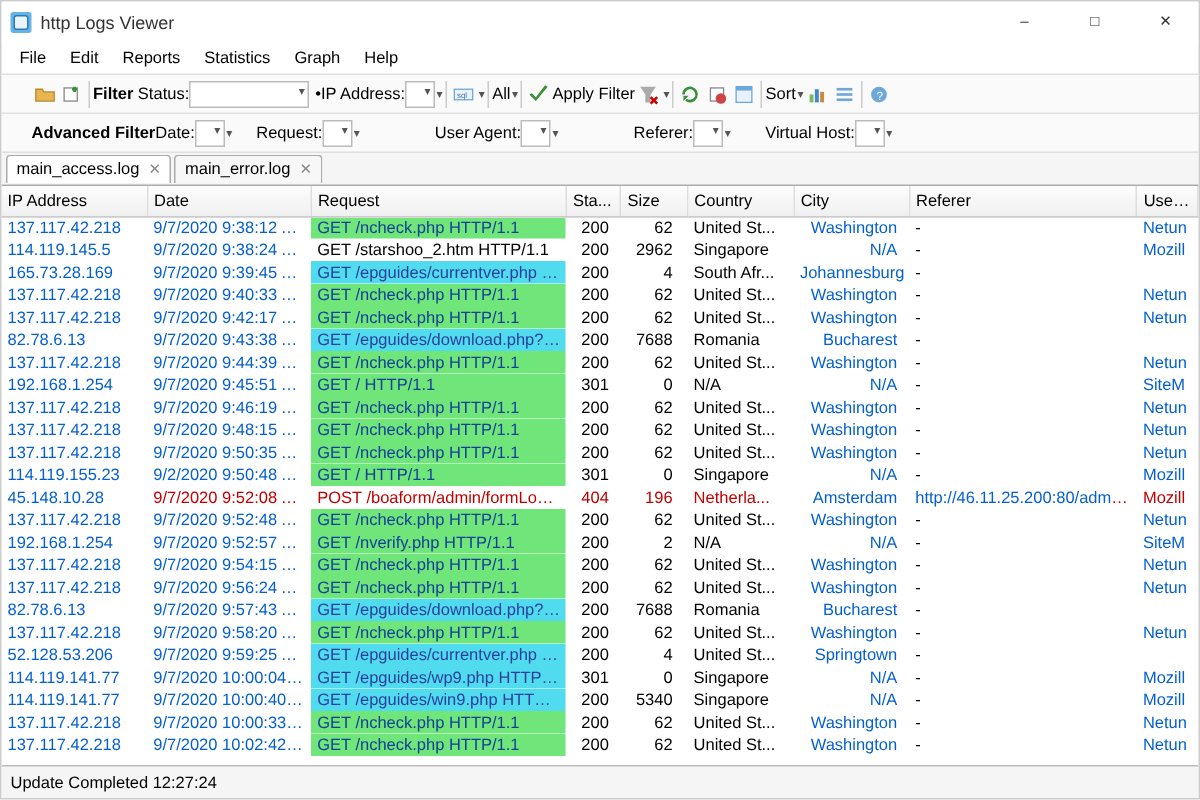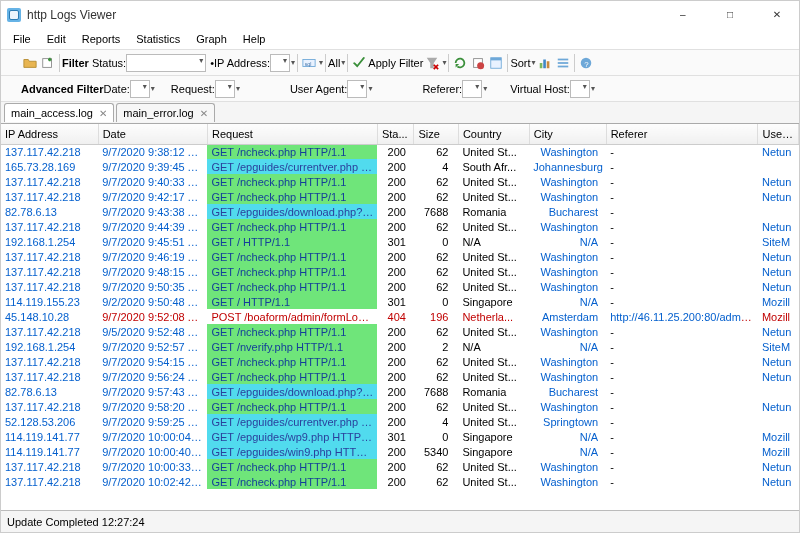--- a/index.html
+++ b/index.html
@@ -273,20 +273,33 @@
           <td class="col-sta">200</td>
           <td class="col-size">62</td>
           <td class="col-country">United St...</td>
           <td class="col-city">
             <span class="city-link">Washington</span>
           </td>
           <td class="col-ref">-</td>
           <td class="col-ua">Netun</td>
         </tr>
         <tr>
+          <td class="col-ip"><span class="ip-link">114.119.145.5</span></td>
+          <td class="col-date">9/7/2020 9:38:24 AM</td>
+          <td class="col-req ">GET /starshoo_2.htm HTTP/1.1</td>
+          <td class="col-sta">200</td>
+          <td class="col-size">2962</td>
+          <td class="col-country">Singapore</td>
+          <td class="col-city">
+            <span class="city-link">N/A</span>
+          </td>
+          <td class="col-ref">-</td>
+          <td class="col-ua">Mozill</td>
+        </tr>
+        <tr>
           <td class="col-ip"><span class="ip-link">165.73.28.169</span></td>
           <td class="col-date">9/7/2020 9:39:45 AM</td>
           <td class="col-req bg-cyan">GET /epguides/currentver.php HTTP/1.1</td>
           <td class="col-sta">200</td>
           <td class="col-size">4</td>
           <td class="col-country">South Afr...</td>
           <td class="col-city">
             <span class="city-link">Johannesburg</span>
           </td>
           <td class="col-ref">-</td>
@@ -417,21 +430,21 @@
           <td class="col-size">196</td>
           <td class="col-country">Netherla...</td>
           <td class="col-city">
             <span class="city-link">Amsterdam</span>
           </td>
           <td class="col-ref"><a>http://46.11.25.200:80/admin/login.asp</a></td>
           <td class="col-ua">Mozill</td>
         </tr>
         <tr>
           <td class="col-ip"><span class="ip-link">137.117.42.218</span></td>
-          <td class="col-date">9/5/2020 9:52:48 AM</td>
+          <td class="col-date">9/7/2020 9:52:48 AM</td>
           <td class="col-req bg-green">GET /ncheck.php HTTP/1.1</td>
           <td class="col-sta">200</td>
           <td class="col-size">62</td>
           <td class="col-country">United St...</td>
           <td class="col-city">
             <span class="city-link">Washington</span>
           </td>
           <td class="col-ref">-</td>
           <td class="col-ua">Netun</td>
         </tr>

